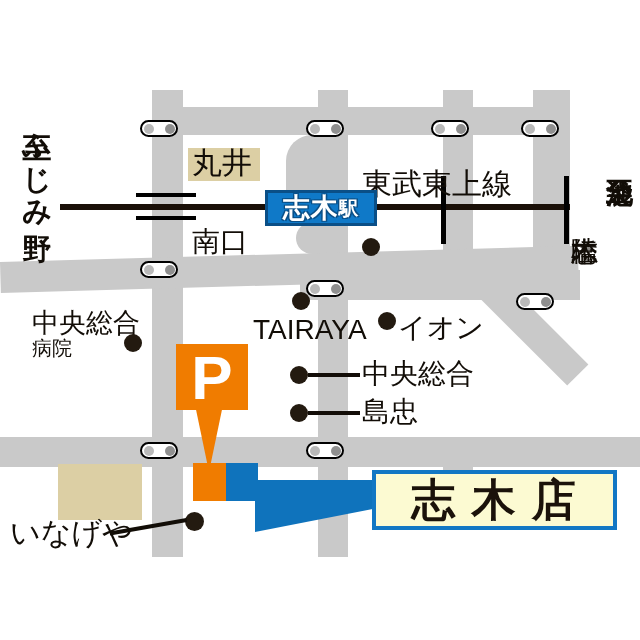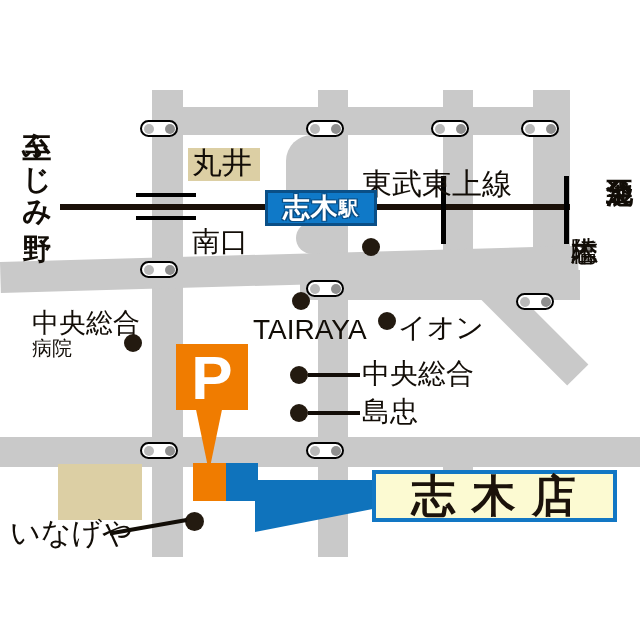--- a/index.html
+++ b/index.html
@@ -200,17 +200,17 @@
     <span>P</span>
   </div>
 
   <div class="blk-o" style="left:193px;top:463px;width:33px;height:38px;"></div>
   <div class="blk-b" style="left:226px;top:463px;width:32px;height:38px;"></div>
 
   <svg class="wedge" style="left:250px;top:460px;" width="140" height="80" viewBox="0 0 140 80">
     <polygon points="5,20 138,20 138,46 5,72" fill="#0f73bc"></polygon>
   </svg>
 
-  <div class="storebox" style="left:372px;top:470px;width:245px;height:52px;font-size:44px;letter-spacing:2px;">
+  <div class="storebox" style="left:372px;top:470px;width:245px;height:60px;font-size:44px;letter-spacing:2px;">
     <span>志 木 店</span>
   </div>
 
 </div>
 
 </body></html>

